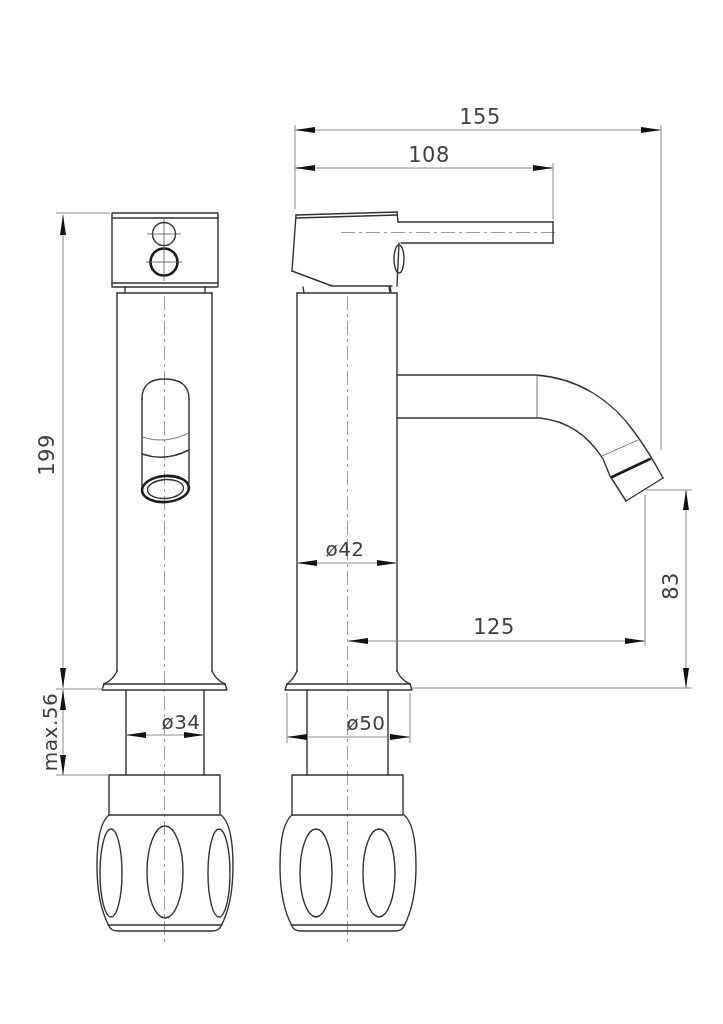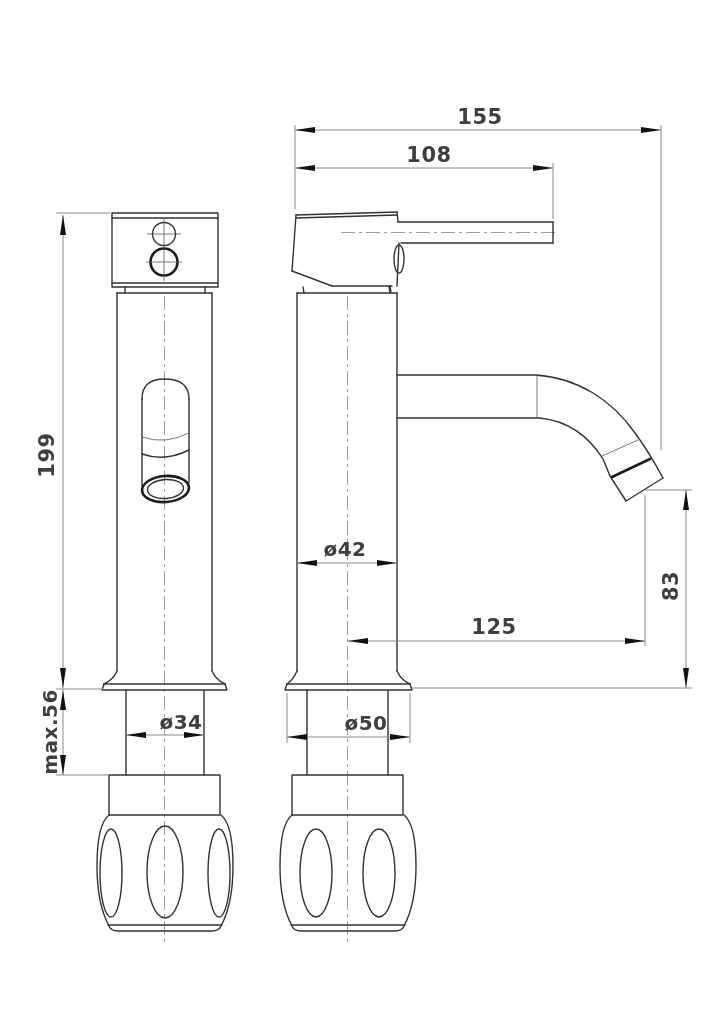--- a/index.html
+++ b/index.html
@@ -1,17 +1,17 @@
 <!DOCTYPE html>
 <html><head>
 <meta charset="utf-8">
 <style>
   html,body{margin:0;padding:0;background:#fff;}
   .page{position:relative;width:723px;height:1024px;background:#fff;overflow:hidden;
-        font-family:"DejaVu Sans",sans-serif;font-weight:bold;}
+        font-family:"DejaVu Sans",sans-serif;}
   svg{display:block;}
   .outline{stroke:#333;stroke-width:1.4;fill:none;stroke-linecap:round;stroke-linejoin:round;}
   .outline-thick{stroke:#1c1c1c;stroke-width:2.6;fill:none;stroke-linecap:round;}
   .thin{stroke:#555;stroke-width:0.8;fill:none;}
   .dimline{stroke:#8a8a8a;stroke-width:1;fill:none;}
   .centerline{stroke:#9c9c9c;stroke-width:1;fill:none;stroke-dasharray:14 4 3 4;}
   .arrow{fill:#111;stroke:none;}
   .dimtext{fill:#3f3f3f;font-size:21px;letter-spacing:0.5px;}
   .dimtext-sm{fill:#3f3f3f;font-size:20px;letter-spacing:0.5px;}
 </style>

